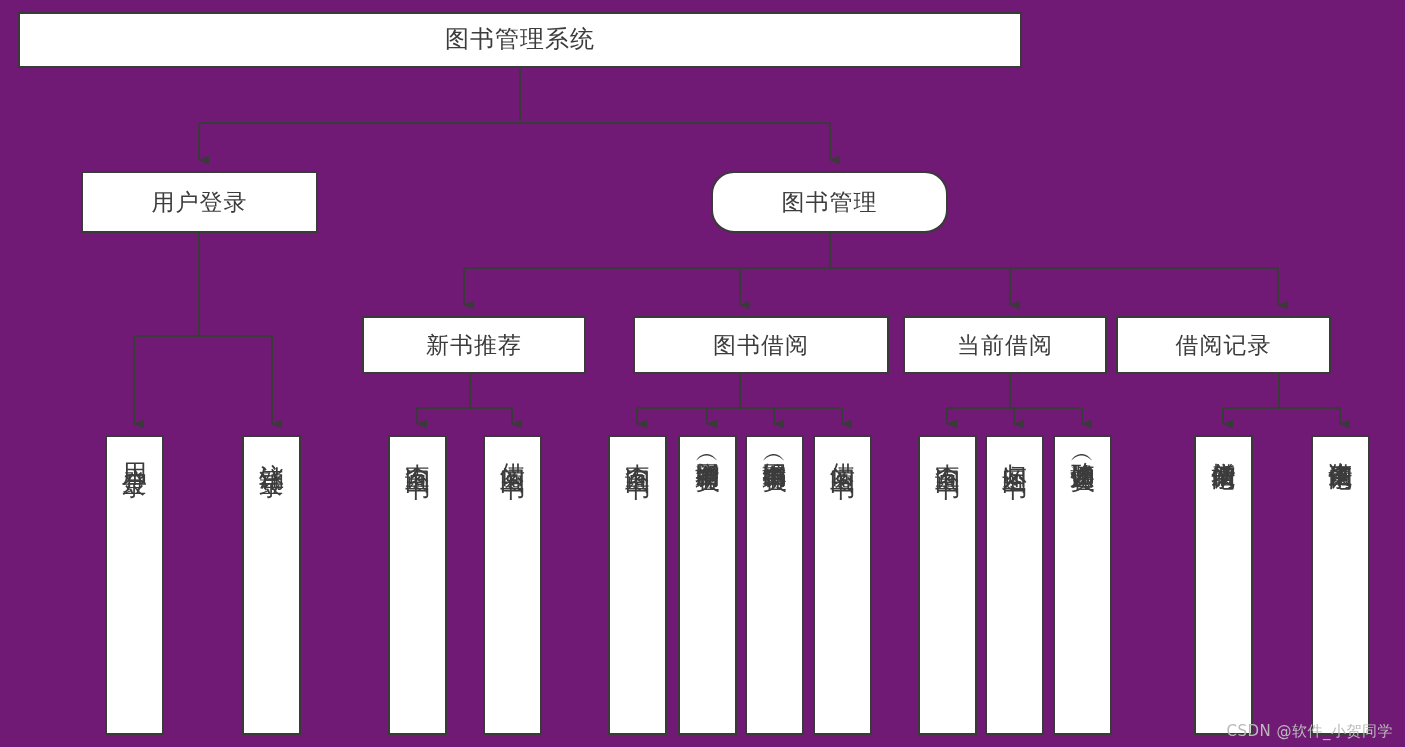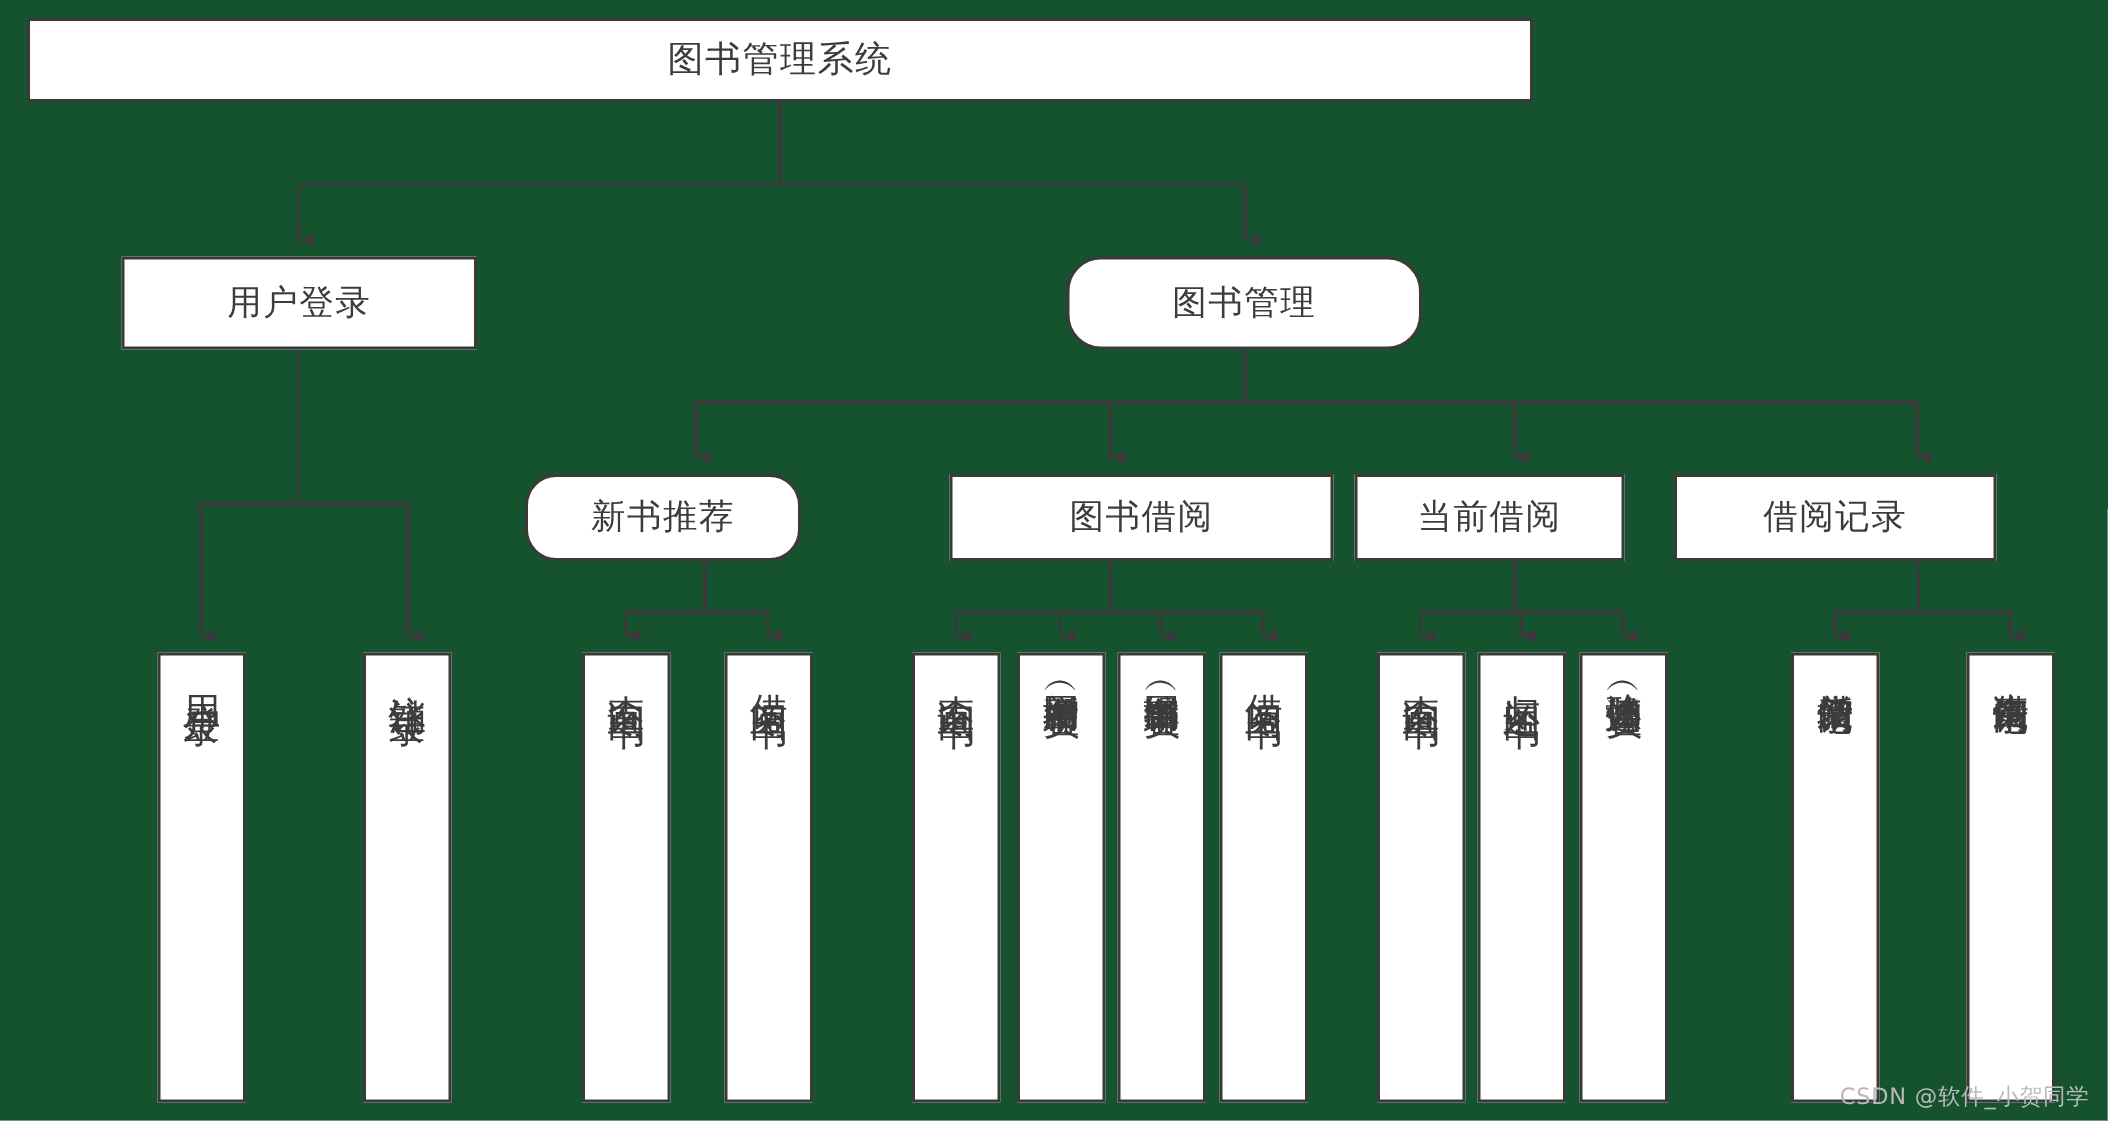--- a/index.html
+++ b/index.html
@@ -4,21 +4,21 @@
 <title>图书管理系统 结构图</title>
 <style>
   html,body{margin:0;padding:0;background:#ffffff;}
   body{
     font-family:"DejaVu Sans","Liberation Sans",sans-serif;
     width:1405px;height:747px;overflow:hidden;
   }
   #diagram-root{
     position:relative;
     width:1405px;height:747px;
-    background:#14532d;
+    background:#701a75;
   }
   svg#connector-layer{
     position:absolute;left:0;top:0;
     width:1405px;height:747px;
     pointer-events:none;
   }
   .node-box{
     position:absolute;
     box-sizing:border-box;
     background:#ffffff;
@@ -131,27 +131,27 @@
     <span class="node-label">图书管理系统</span>
   </div>
 
   <div class="node-box node-h" style="left:81px;top:171px;width:237px;height:62px;">
     <span class="node-label">用户登录</span>
   </div>
   <div class="node-box node-h" style="left:711px;top:171px;width:237px;height:62px;border-radius:23px;">
     <span class="node-label">图书管理</span>
   </div>
 
-  <div class="node-box node-h" style="left:350px;top:316px;width:184px;height:58px;border-radius:21px;">
+  <div class="node-box node-h" style="left:362px;top:316px;width:224px;height:58px;">
     <span class="node-label">新书推荐</span>
   </div>
   <div class="node-box node-h" style="left:633px;top:316px;width:256px;height:58px;">
     <span class="node-label">图书借阅</span>
   </div>
-  <div class="node-box node-h" style="left:903px;top:316px;width:180px;height:58px;">
+  <div class="node-box node-h" style="left:903px;top:316px;width:204px;height:58px;">
     <span class="node-label">当前借阅</span>
   </div>
   <div class="node-box node-h" style="left:1116px;top:316px;width:215px;height:58px;">
     <span class="node-label">借阅记录</span>
   </div>
 
   <div class="node-box node-v" style="left:105px;top:435px;width:59px;height:300px;">
     <span class="node-label">用户登录</span>
   </div>
   <div class="node-box node-v" style="left:242px;top:435px;width:59px;height:300px;">

